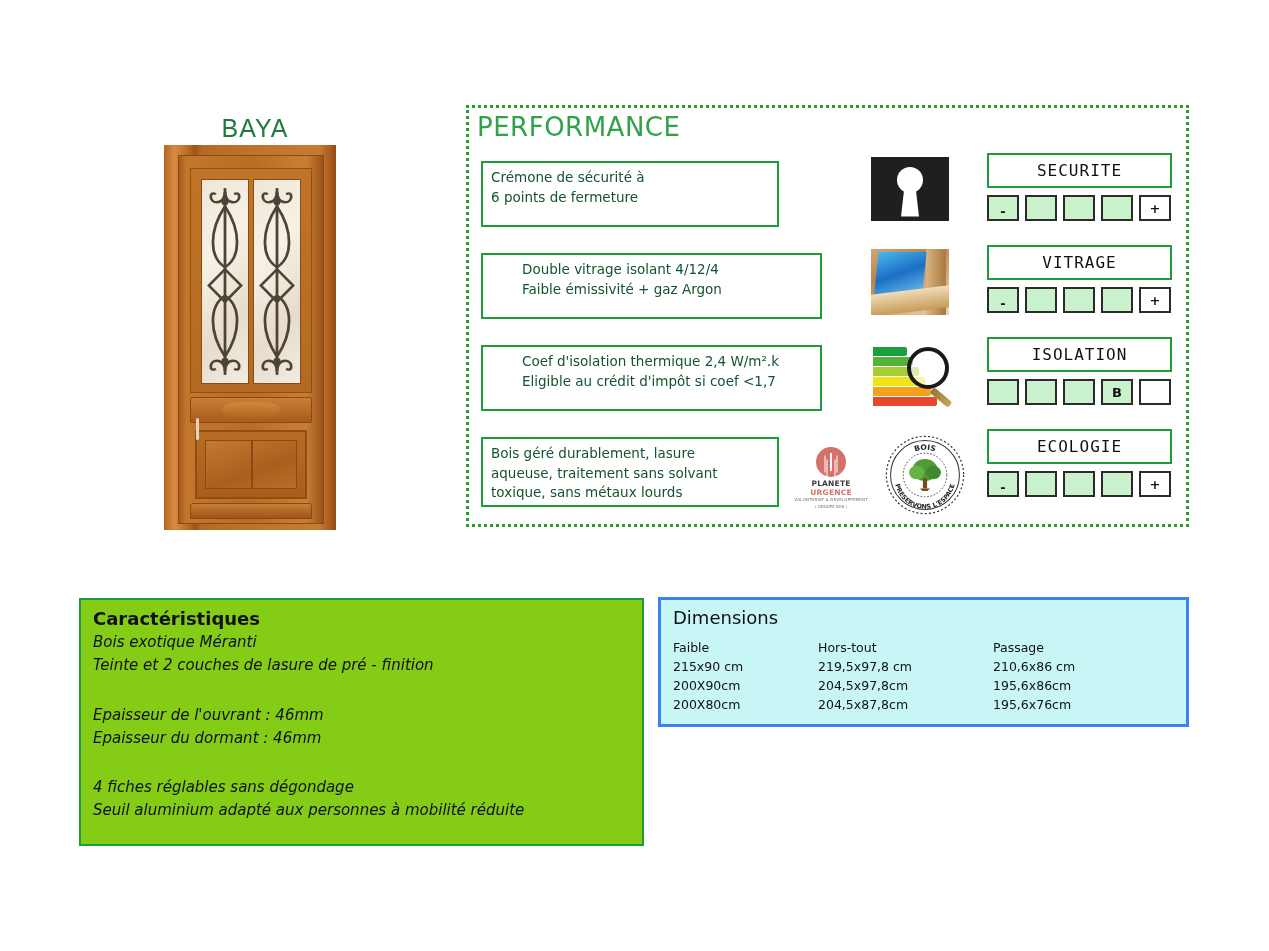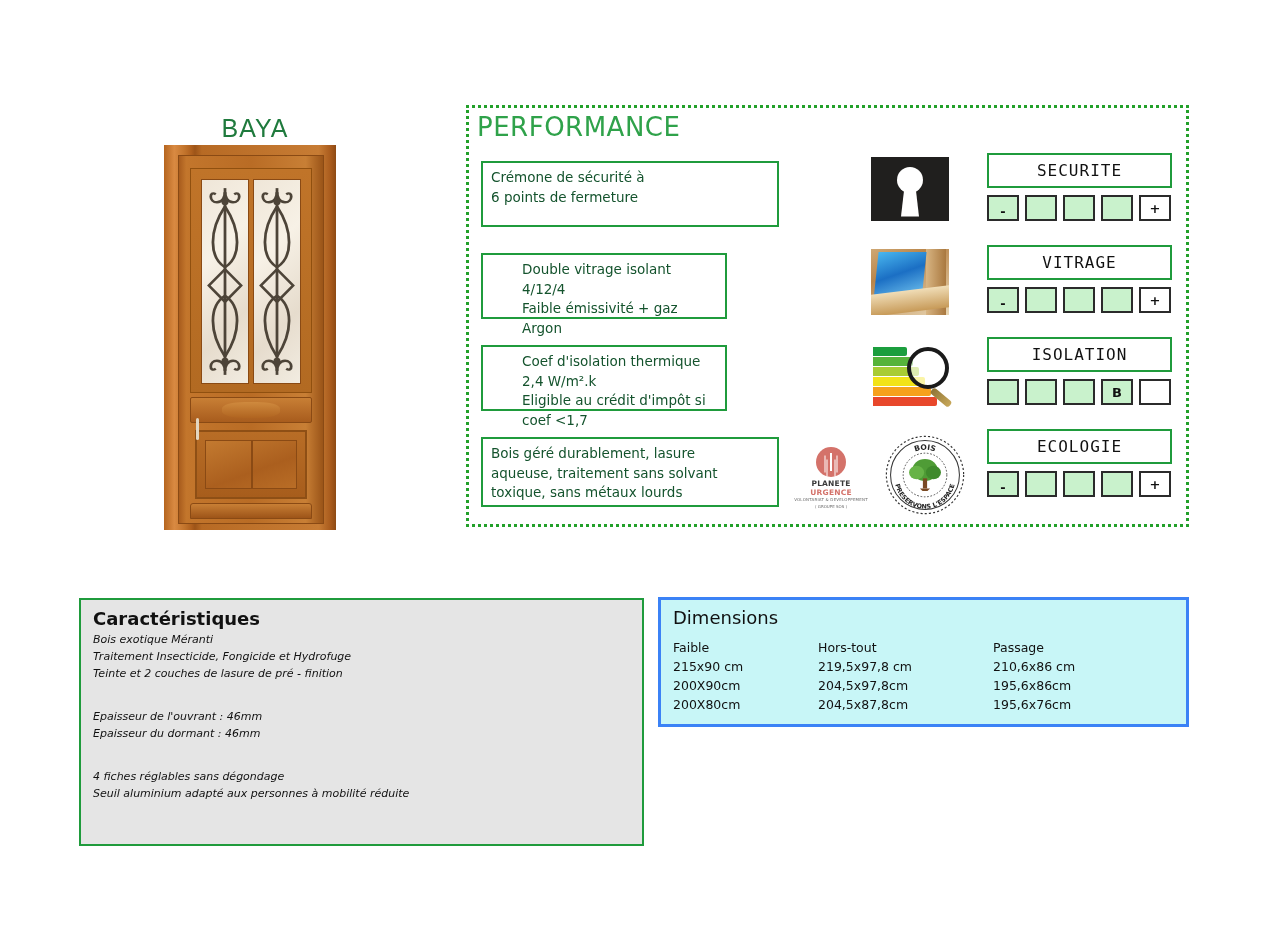--- a/index.html
+++ b/index.html
@@ -138,21 +138,21 @@
     width: 298px;
     height: 66px;
     border: 2px solid #1f9b3c;
     background: #ffffff;
     padding: 5px 8px 0 8px;
     font-family: "DejaVu Sans", sans-serif;
     font-size: 13.5px;
     color: #14532d;
     line-height: 1.45;
   }
-  .feature-box.wide { width: 246px; padding-left: 39px; }
+  .feature-box.wide { width: 341px; padding-left: 39px; }
   .feature-box.tall { height: 70px; font-size: 13.5px; }
 
   
   .icon-well {
     position: absolute;
     top: 4px;
     width: 80px;
     height: 74px;
   }
   .icon-well.keyhole { left: 402px; top: 4px; width: 78px; height: 64px; }
@@ -267,35 +267,35 @@
   }
   .rating-box.empty { background: #ffffff; }
   .rating-box.minus { align-items: flex-end; padding-bottom: 1px; }
   .rating-box .glyph { line-height: 1; }
 
   
   .carac-box {
     position: absolute;
     left: 79px; top: 598px;
     width: 565px; height: 248px;
-    background: #e5e5e5;
+    background: #84cc16;
     border: 2px solid #1f9b3c;
     padding: 8px 12px;
   }
   .carac-title {
     font-family: "DejaVu Sans", sans-serif;
     font-size: 18px;
     font-weight: bold;
     color: #111111;
     margin-bottom: 2px;
   }
   .carac-line {
     font-family: "DejaVu Sans", sans-serif;
     font-style: italic;
-    font-size: 11px;
+    font-size: 15px;
     color: #111111;
     line-height: 1.55;
   }
   .carac-gap { height: 26px; }
 
   
   .dim-box {
     position: absolute;
     left: 658px; top: 597px;
     width: 531px; height: 130px;
@@ -537,21 +537,20 @@
             <span class="glyph">+</span>
           </div>
       </div>
     </div>
   </div>
 </div>
 
 <div class="carac-box">
   <div class="carac-title">Caractéristiques</div>
   <div class="carac-line">Bois exotique Méranti</div>
-  <div class="carac-line">Traitement Insecticide, Fongicide et Hydrofuge</div>
   <div class="carac-line">Teinte et 2 couches de lasure de pré - finition</div>
   <div class="carac-gap"></div>
   <div class="carac-line">Epaisseur de l'ouvrant : 46mm</div>
   <div class="carac-line">Epaisseur du dormant : 46mm</div>
   <div class="carac-gap"></div>
   <div class="carac-line">4 fiches réglables sans dégondage</div>
   <div class="carac-line">Seuil aluminium adapté aux personnes à mobilité réduite</div>
 </div>
 
 <div class="dim-box">

